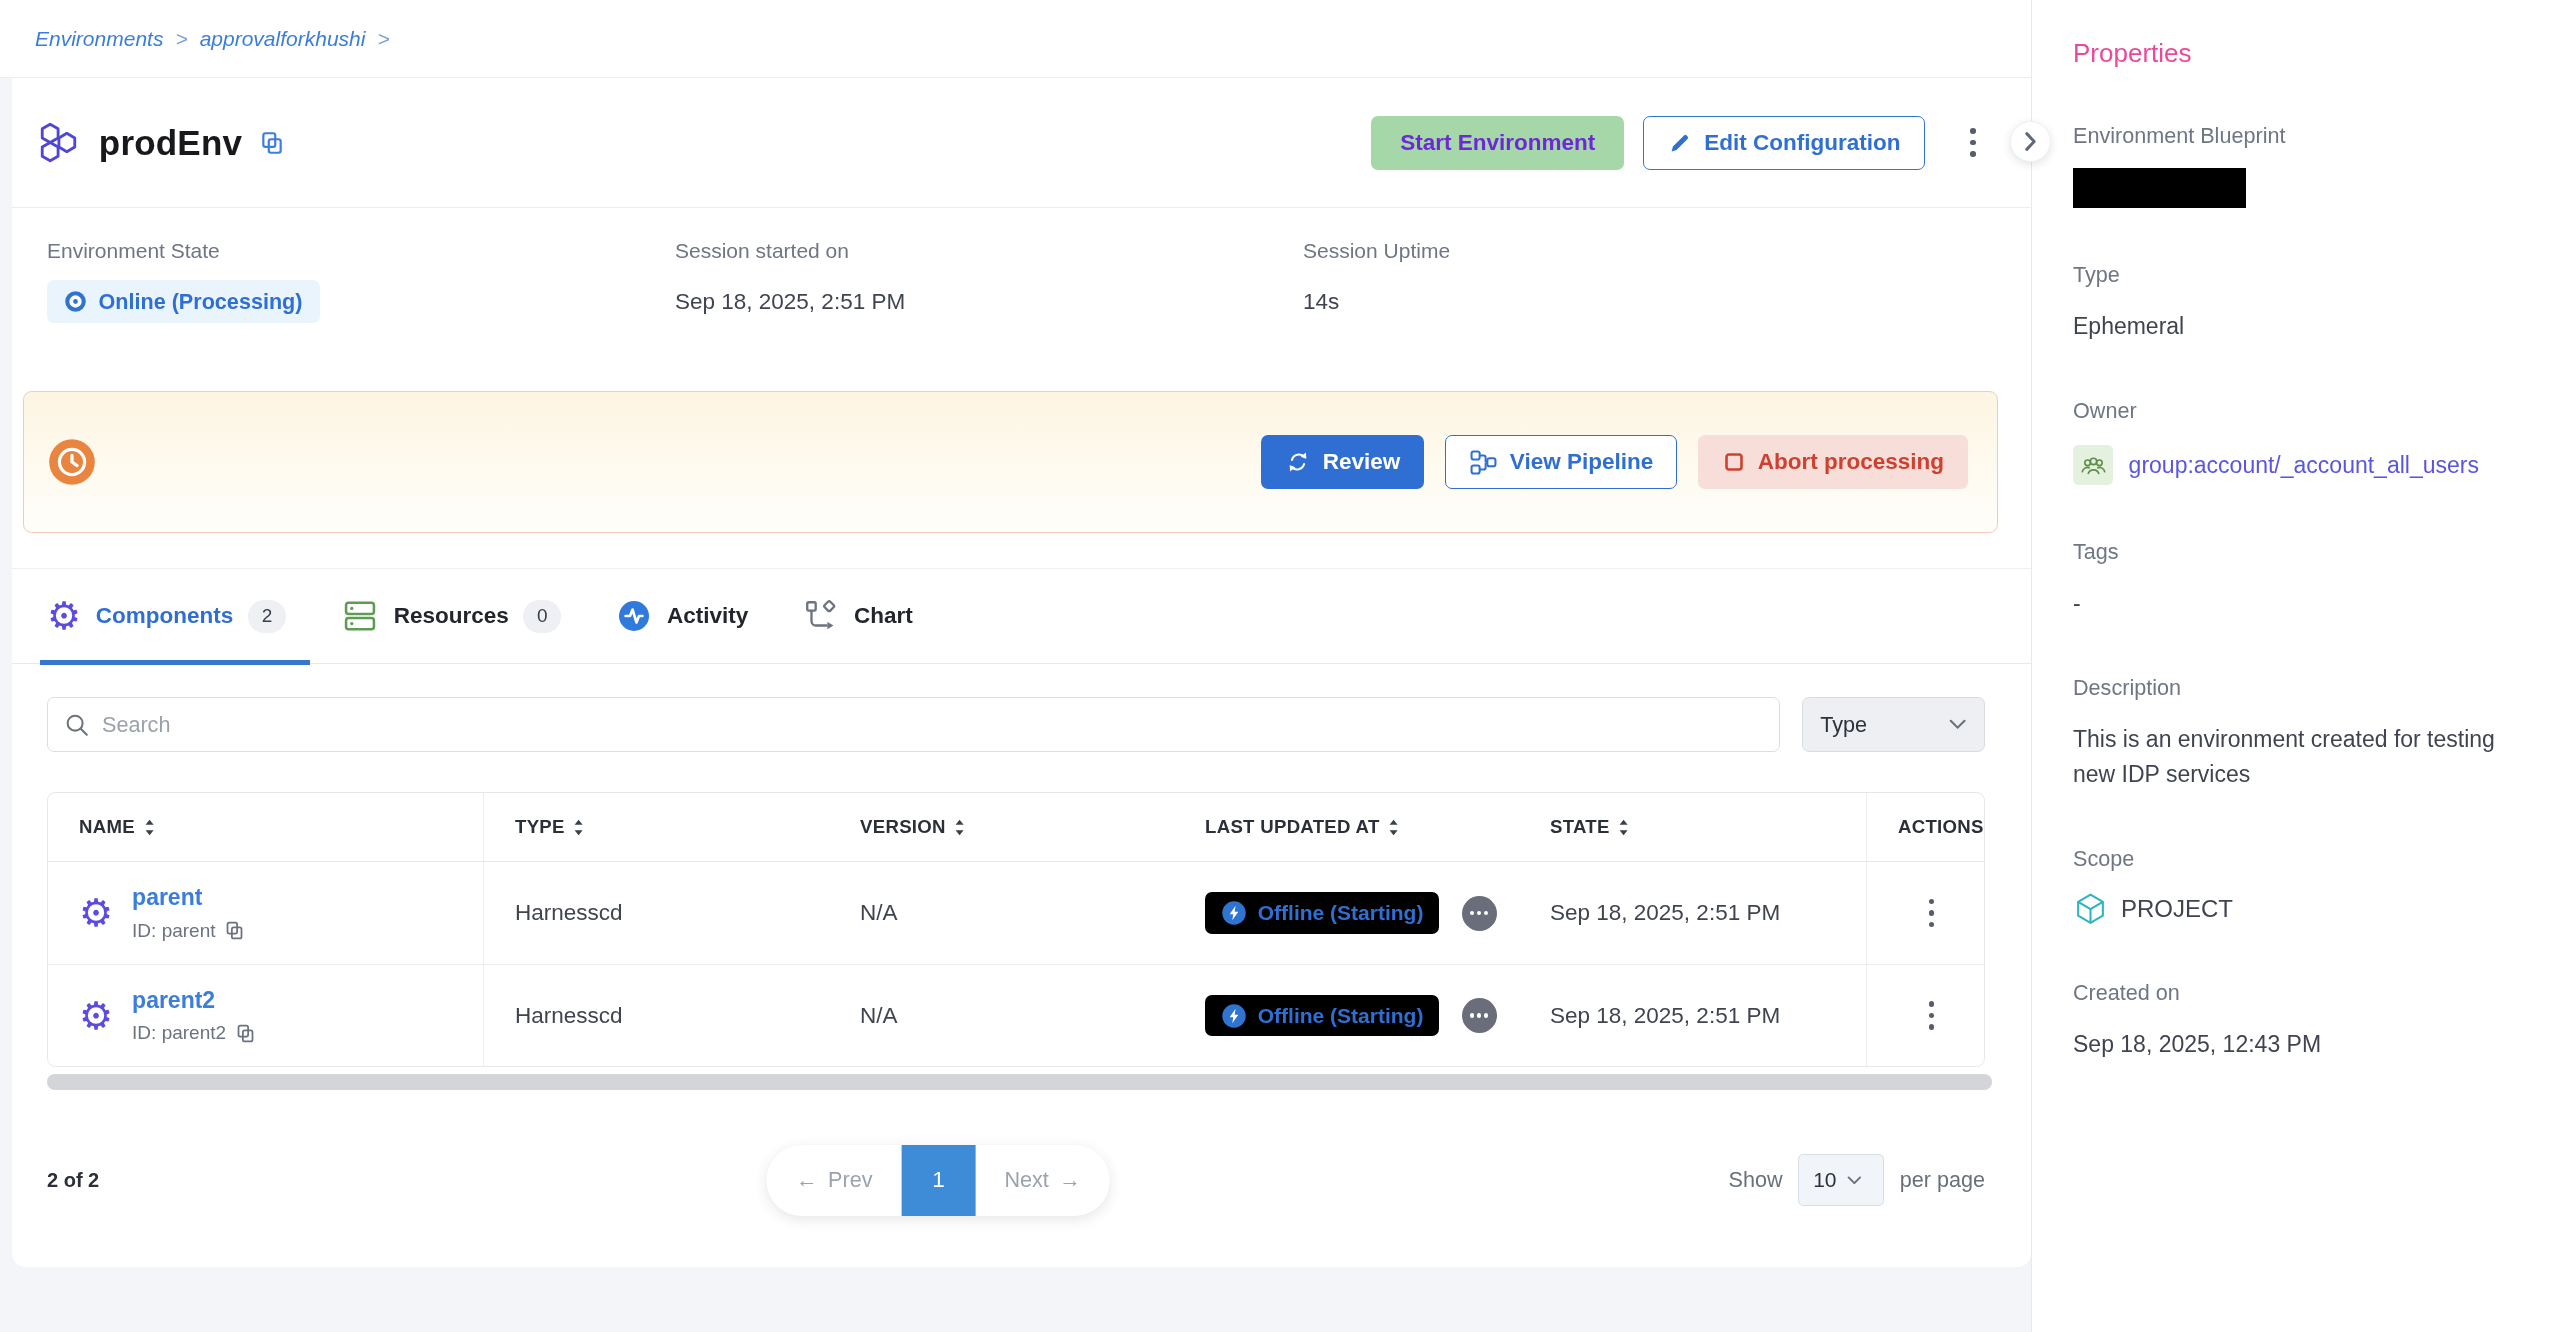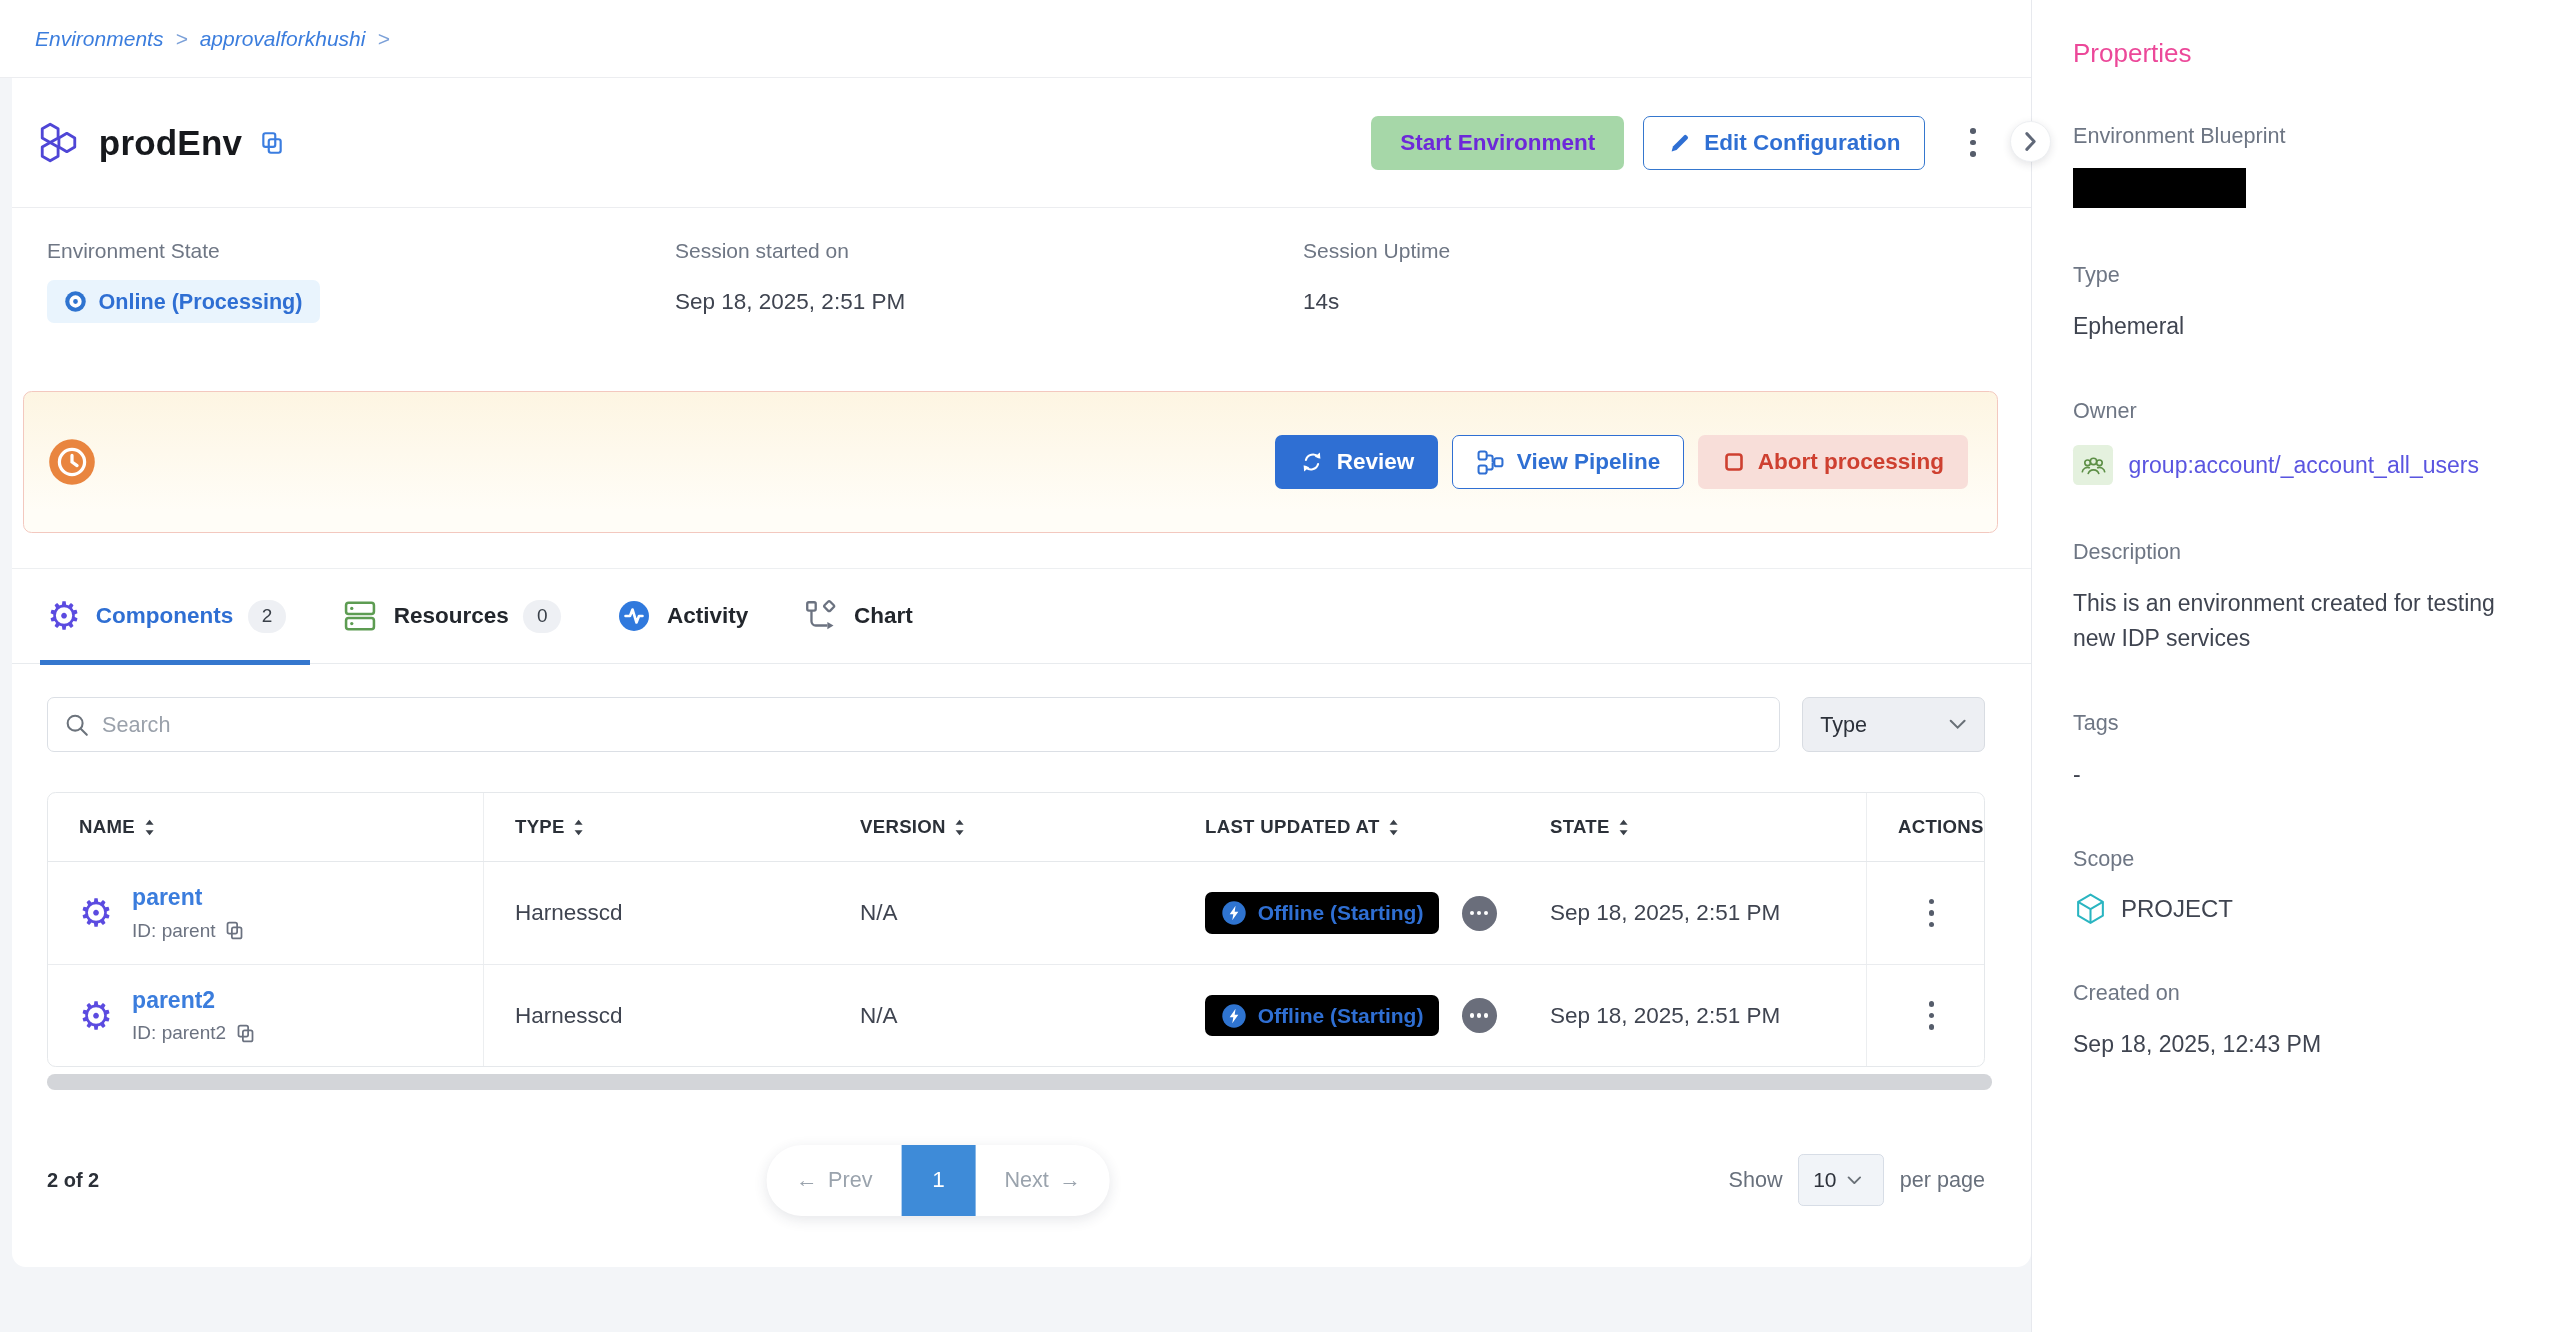--- a/index.html
+++ b/index.html
@@ -34,21 +34,21 @@
   .info-val { margin-top:26px; font-size:22.5px; color:#3f4450; }
   .state-badge { display:inline-flex; align-items:center; gap:11.2px; background:#e9f4fd; border-radius:7px; padding:8.6px 17.3px; margin-top:17.3px;text-align:center; }
   .state-badge span { font-size:21.6px; font-weight:bold; color:#2f6fd3; }
 
   
   .banner { height:142px; margin:0 33px 0 11.2px; border:1.7px solid #f3c8bf; border-radius:8.6px;
             background:linear-gradient(180deg,#fdf5e2 0%,#fffdf7 85%); display:flex; align-items:center; padding:0 29px 0 24px; }
   .banner-text { margin-left:21px; }
   .banner-title { font-size:23px; font-weight:bold; color:#23272e; }
   .banner-sub { font-size:21px; color:#666d7a; margin-top:14px; }
-  .banner-actions { margin-left:auto; display:flex; align-items:center; gap:14px; }
+  .banner-actions { margin-left:auto; display:flex; align-items:center; gap:21px; }
   .btn-review { background:#2f6fd3; color:#fff; padding:0 24px; }
   .btn-pipeline { background:#fff; color:#2f6fd3; border:1.7px solid #2f6fd3; padding:0 22.5px; }
   .btn-abort { background:#f8ded9; color:#ce4030; padding:0 24px; }
 
   
   .tabs-sep { margin-top:35px; border-top:0.9px solid #edeff1; }
   .tabsbar { height:95px; display:flex; align-items:center; gap:55px; padding-left:35px; border-bottom:1.7px solid #e8ebee; }
   .tab { display:flex; align-items:center; gap:14.7px; height:100%; position:relative; cursor:pointer; }
   .tab-label { font-size:22.5px; font-weight:bold; color:#22262c; }
   .tab.active .tab-label { color:#2f6fd3; }
@@ -454,27 +454,27 @@
               <circle cx="22.5" cy="13" r="3.1"></circle>
               <circle cx="16" cy="11.5" r="3.5"></circle>
             <path d="M3.5 23.5 a6 6 0 0 1 8.5 -4.8 M28.5 23.5 a6 6 0 0 0 -8.5 -4.8 M10 25.5 a6.2 6.2 0 0 1 12 0"></path>
           </svg>
         </span>
         <span class="owner-link">group:account/_account_all_users</span>
       </div>
     </div>
 
     <div class="prop">
+      <div class="prop-label">Tags</div>
+      <div class="prop-value">-</div>
+    </div>
+
+    <div class="prop">
       <div class="prop-label">Description</div>
       <div class="prop-value" style="max-width:450px">This is an environment created for testing new IDP services</div>
-    </div>
-
-    <div class="prop">
-      <div class="prop-label">Tags</div>
-      <div class="prop-value">-</div>
     </div>
 
     <div class="prop">
       <div class="prop-label">Scope</div>
       <div class="scope-row">
         <svg width="35" height="35" viewBox="0 0 34 34" fill="none" stroke="#2ab5c1" stroke-width="2" stroke-linejoin="round">
           <path d="M17 3.5 29 10.5 V24 L17 31 5 24 V10.5 Z"></path>
           <path d="M5 10.5 17 17.5 29 10.5 M17 17.5 V31"></path>
         </svg>
         <span>PROJECT</span>

